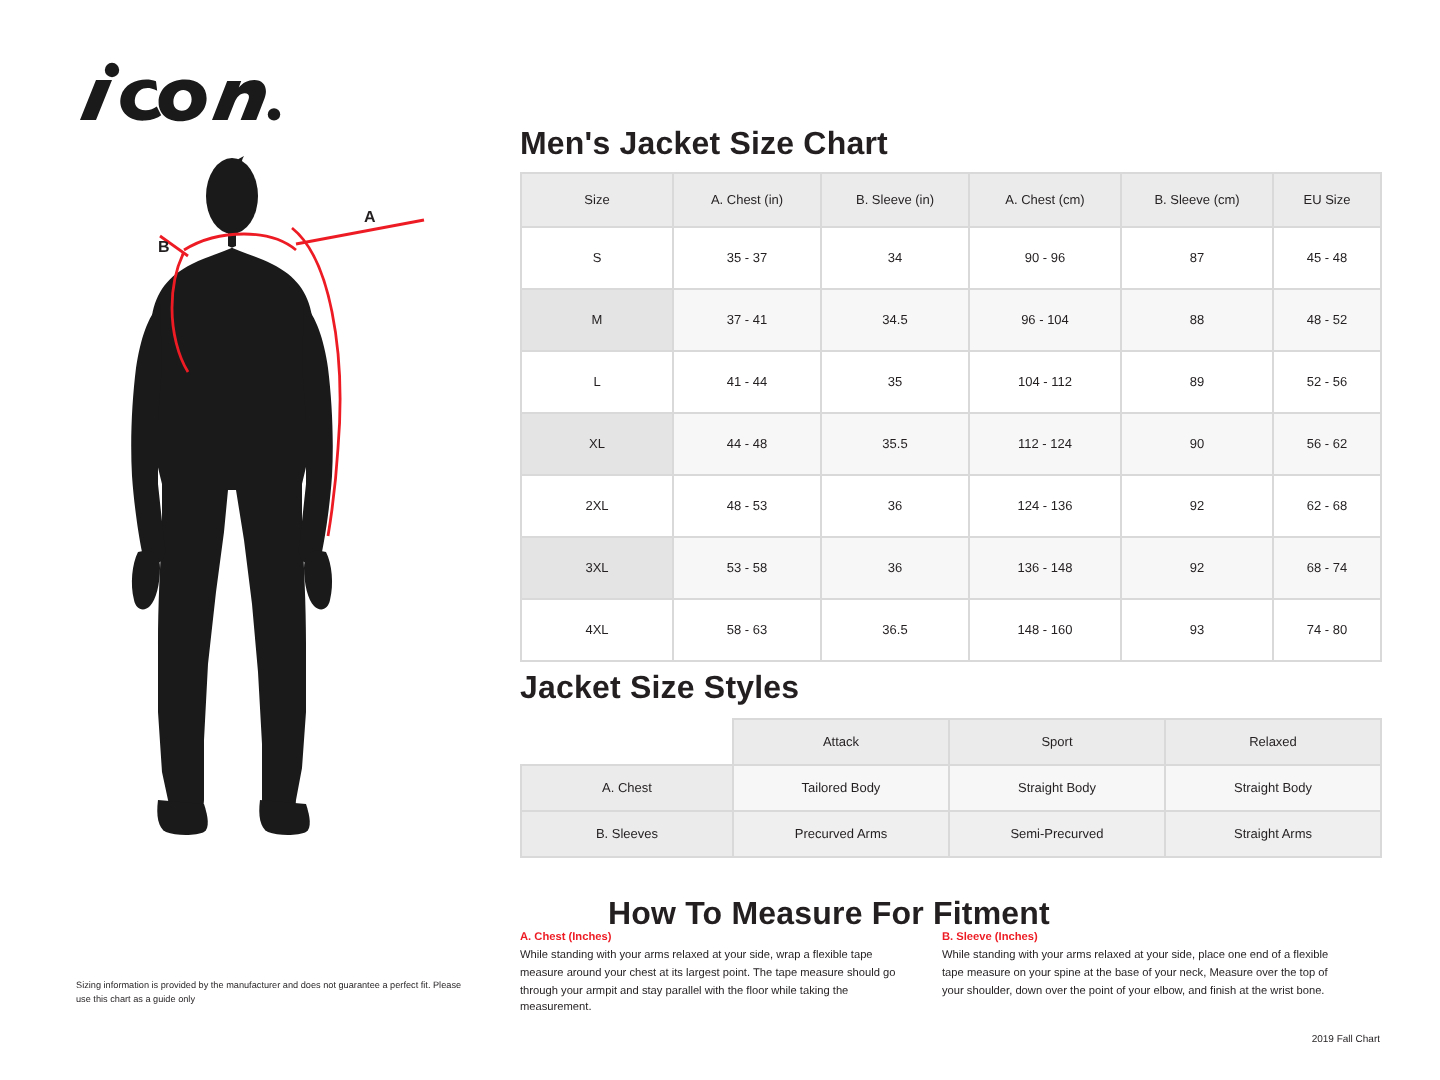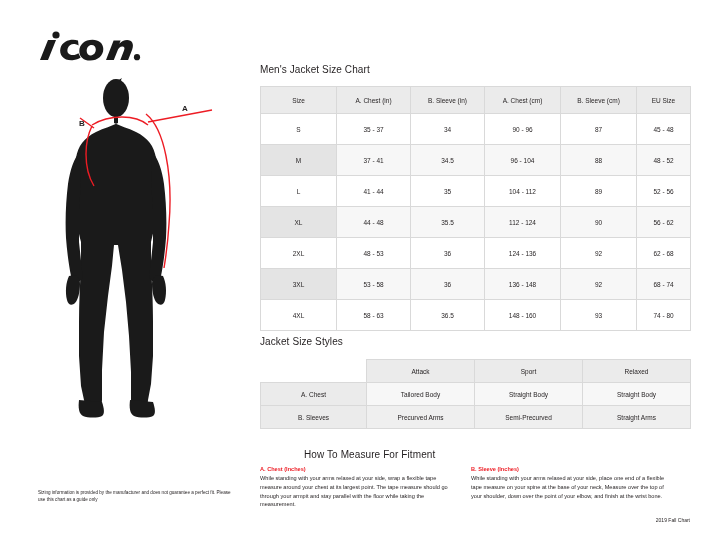--- a/index.html
+++ b/index.html
@@ -72,22 +72,22 @@
   }
 
   
   .right-col {
     position: absolute;
     left: 260px;
     top: 0;
     width: 430px;
   }
   .section-title {
-    font-size: 10px;
-    font-weight: normal;
+    font-size: 16px;
+    font-weight: bold;
     color: #231f20;
     letter-spacing: 0.1px;
   }
   #main-title { position: absolute; top: 64px; left: 0; }
   #styles-title { position: absolute; top: 336px; left: 0; text-align: right; }
   #measure-title { position: absolute; top: 449px; left: 0; margin-left: 44px; }
 
   table {
     border-collapse: collapse;
     table-layout: fixed;

